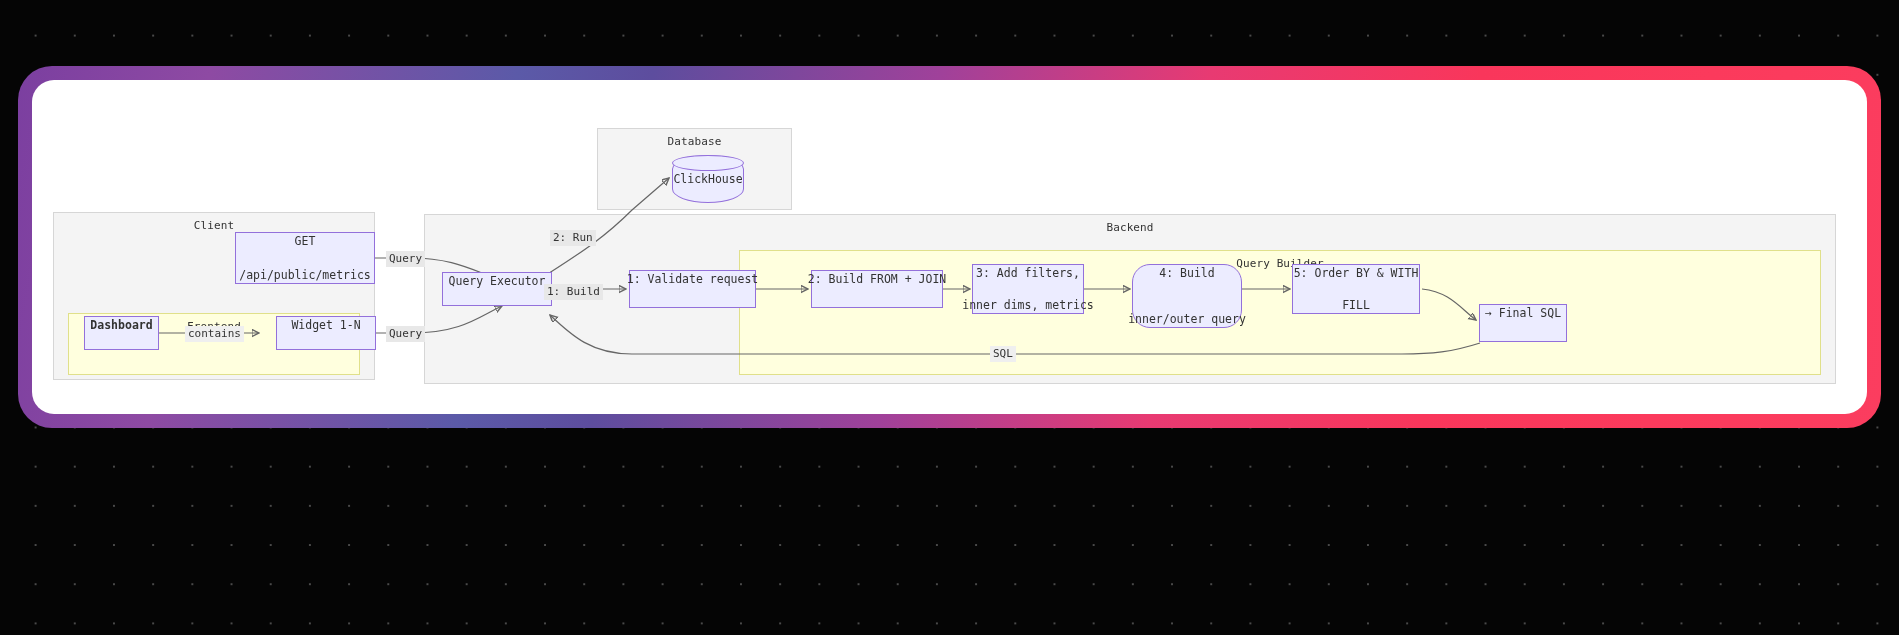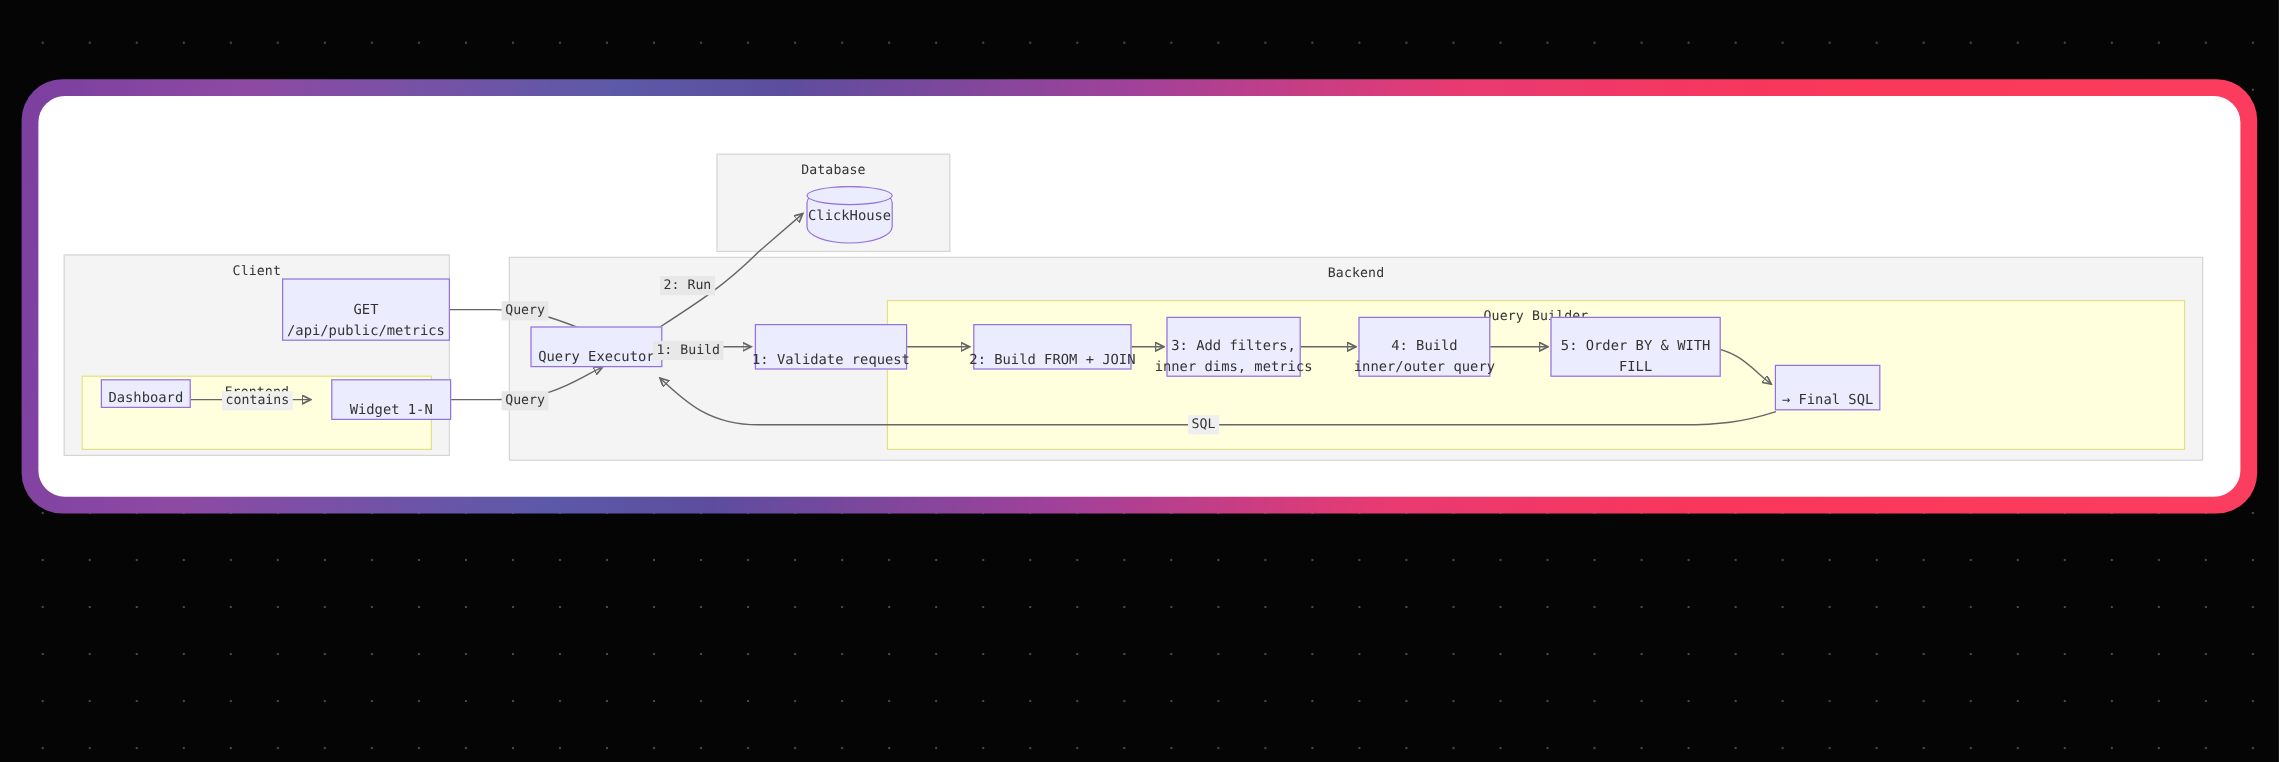--- a/index.html
+++ b/index.html
@@ -59,21 +59,21 @@
     white-space:nowrap;
   }
   
   .node{
     position:absolute;
     box-sizing:border-box;
     background:#ececff;
     border:1px solid #9370db;
     display:flex;
     align-items:center;
-    justify-content:flex-end;
+    justify-content:space-between;
     flex-direction:column;
     font-size:11.5px;
     color:#333333;
     line-height:1.42;
     text-align:center;
     white-space:nowrap;
   }
   .node .line{display:block;}
   
   .cylinder{
@@ -102,21 +102,21 @@
     position:absolute;
     font-size:11px;
     color:#333333;
     background:#e8e8e8;
     padding:1px 3px;
     white-space:nowrap;
     line-height:1.25;
     text-align:center;
   }
   .edge-label.on-yellow{background:#efefef;}
-  .edge-label.on-white{background:#e8e8e8;margin-left:32px;}
+  .edge-label.on-white{background:#e8e8e8;}
   svg.edges{position:absolute;left:0;top:0;width:1835px;height:334px;overflow:visible;}
   svg.edges path, svg.edges line{fill:none;stroke:#666666;stroke-width:1.2px;}
 </style>
 </head>
 <body>
 
 <div id="dot-backdrop"></div>
 
 <div id="gradient-frame"></div>
 
@@ -168,21 +168,21 @@
       <path d="M1390,209 C1418,212 1428,228 1444,240" marker-end="url(#arrow)"></path>
 
       <path d="M1448,263 C1420,272 1400,274 1370,274 L600,274 C560,274 540,256 518,235" marker-end="url(#arrow)"></path>
     </svg>
 
     <div class="node" style="left:203px;top:152px;width:140px;height:52px;">
       <span class="line">GET</span>
       <span class="line">/api/public/metrics</span>
     </div>
 
-    <div class="node" style="left:52px;top:236px;width:75px;height:24px;">
+    <div class="node" style="left:52px;top:236px;width:75px;height:34px;font-weight:bold;">
       <span class="line">Dashboard</span>
     </div>
 
     <div class="node" style="left:244px;top:236px;width:100px;height:34px;">
       <span class="line">Widget 1-N</span>
     </div>
 
     <div class="cylinder" style="left:640px;top:75px;width:72px;height:48px;justify-content:center;">
       <span class="cyl-label">ClickHouse</span>
     </div>
@@ -197,26 +197,26 @@
 
     <div class="node" style="left:779px;top:190px;width:132px;height:38px;">
       <span class="line">2: Build FROM + JOIN</span>
     </div>
 
     <div class="node" style="left:940px;top:184px;width:112px;height:50px;">
       <span class="line">3: Add filters,</span>
       <span class="line">inner dims, metrics</span>
     </div>
 
-    <div class="node" style="left:1100px;top:184px;width:110px;height:50px;">
+    <div class="node" style="left:1100px;top:184px;width:110px;height:64px;border-radius:18px;">
       <span class="line">4: Build</span>
       <span class="line">inner/outer query</span>
     </div>
 
-    <div class="node" style="left:1260px;top:184px;width:142px;height:50px;">
+    <div class="node" style="left:1260px;top:184px;width:128px;height:50px;">
       <span class="line">5: Order BY &amp; WITH</span>
       <span class="line">FILL</span>
     </div>
 
     <div class="node" style="left:1447px;top:224px;width:88px;height:38px;">
       <span class="line">→ Final SQL</span>
     </div>
 
     <span class="edge-label on-yellow" style="left:153px;top:246px;">contains</span>
 

